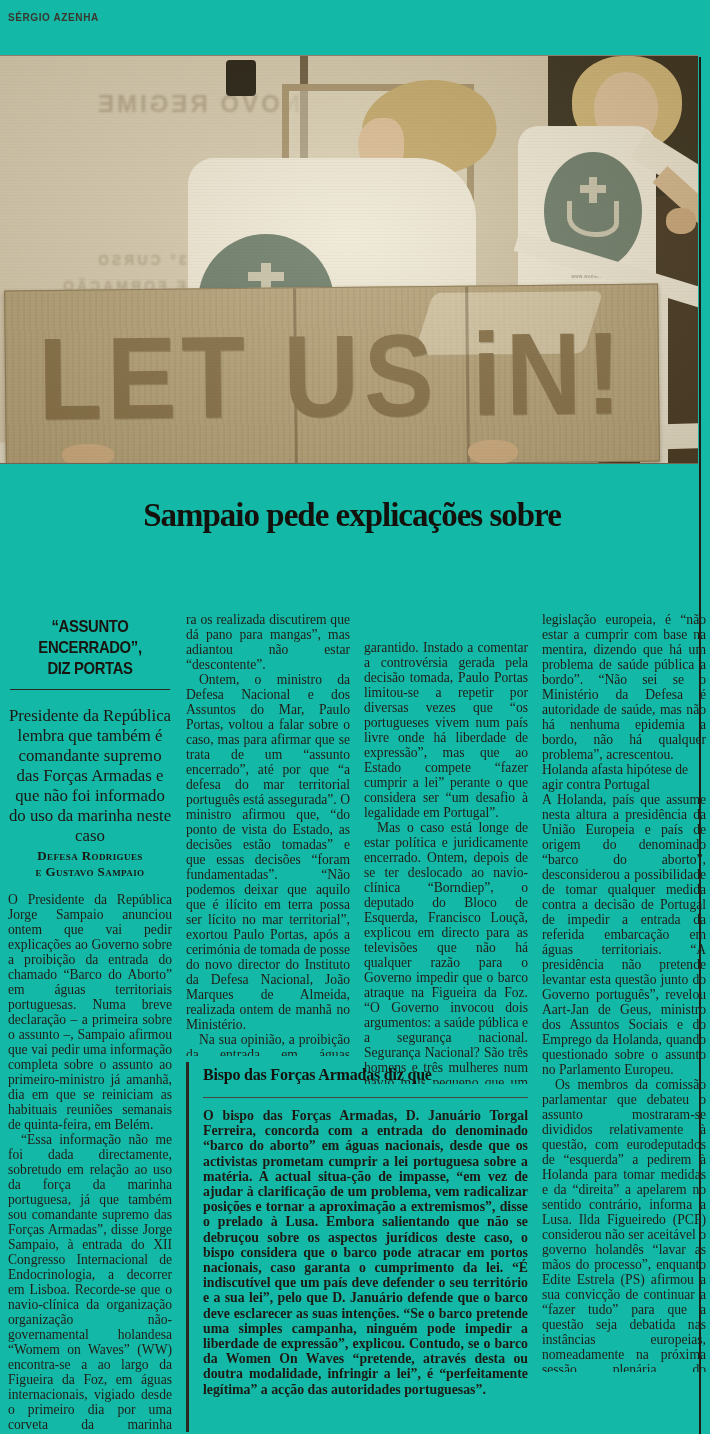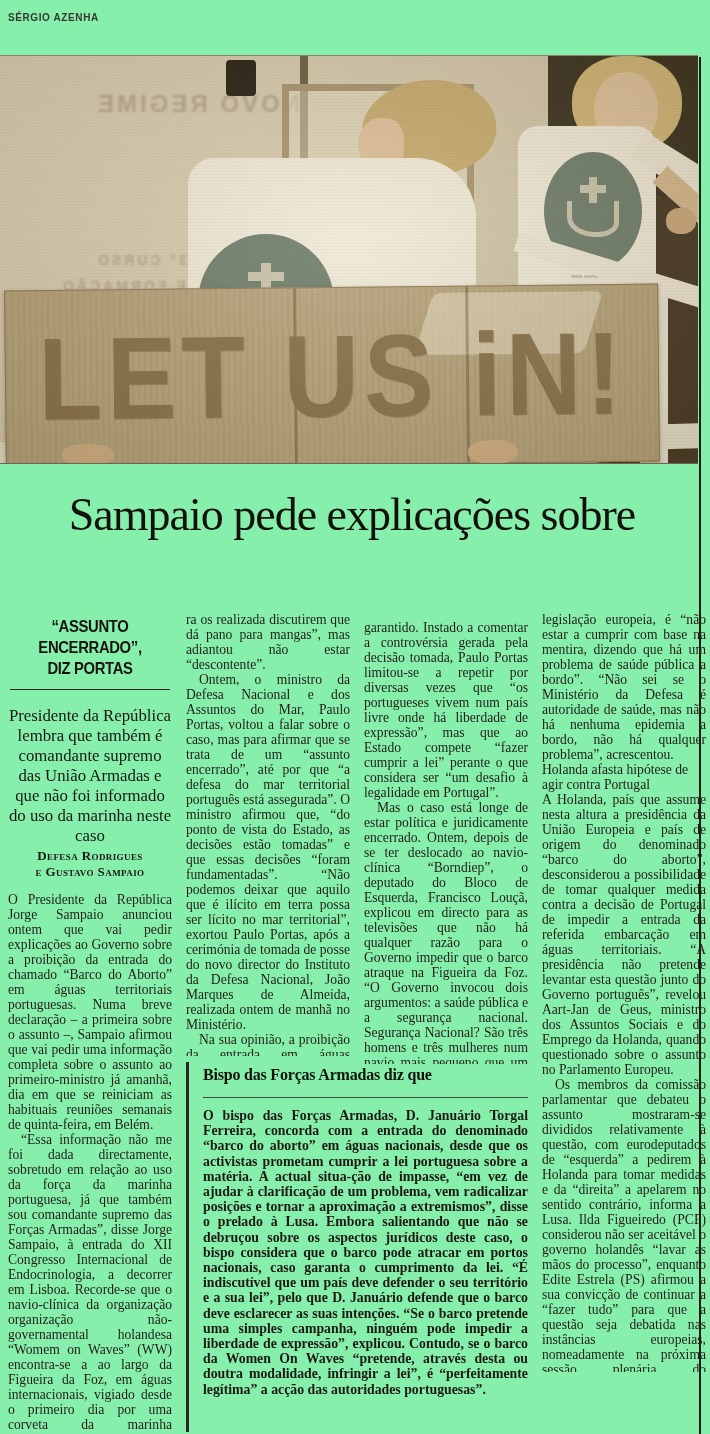--- a/index.html
+++ b/index.html
@@ -1,17 +1,17 @@
 <!DOCTYPE html>
 <html lang="pt"><head>
 <meta charset="utf-8">
 <style>
   html,body{margin:0;padding:0;}
   body{width:710px;height:1434px;background:#eae2cf;font-family:"Liberation Serif",serif;}
-  .page{position:relative;width:710px;height:1434px;overflow:hidden;background:#86efac;color:#201c16;}
+  .page{position:relative;width:710px;height:1434px;overflow:hidden;background:#14b8a6;color:#201c16;}
 
   .credit{position:absolute;left:8px;top:12px;font:bold 10px "Liberation Sans",sans-serif;letter-spacing:.6px;color:#3a362e;}
 
   
   .photo{position:absolute;left:0;top:55px;width:698px;height:407px;background:linear-gradient(120deg,#dbd0b6 0%,#d3c7ab 55%,#c9bc9e 100%);overflow:hidden;border-top:1px solid #8a7f6c;border-bottom:1px solid #6f6452;}
   .photo::after{content:"";position:absolute;inset:0;background:radial-gradient(ellipse at 50% 45%,rgba(255,250,235,.10),rgba(80,60,30,.16) 95%),repeating-linear-gradient(0deg,rgba(70,55,30,.03) 0 1px,transparent 1px 3px);pointer-events:none;}
   .ghost{position:absolute;transform:scaleX(-1);color:rgba(108,94,66,.32);filter:blur(1.2px);font:bold 24px "Liberation Sans",sans-serif;letter-spacing:3px;white-space:nowrap;}
   .g1{left:95px;top:34px;}
   .g2{left:200px;top:118px;font-size:21px;}
   .g3{left:95px;top:196px;font-size:14px;}
@@ -49,29 +49,29 @@
   .fold{position:absolute;top:0;width:3px;height:100%;background:rgba(70,52,26,.35);}
   .fold1{left:288px;} .fold2{left:460px;}
   .shine{position:absolute;left:418px;top:6px;width:170px;height:62px;background:rgba(235,226,200,.55);transform:skewX(-18deg);border-radius:8px;}
   .sign-text{position:relative;font:bold 104px "Liberation Sans",sans-serif;color:#867149;letter-spacing:5px;transform:scaleY(1.12);text-shadow:1px 1px 0 rgba(60,45,20,.25);white-space:nowrap;}
   .hand{position:absolute;background:#cfae83;border-radius:45%;}
   .hand-l{left:62px;top:388px;width:52px;height:22px;}
   .hand-r{left:468px;top:384px;width:50px;height:24px;}
 
   
   .caption{position:absolute;left:0;top:465px;width:698px;text-align:center;font-style:italic;font-weight:bold;font-size:13.5px;color:#1d1a14;}
-  .headline{position:absolute;left:0;top:487px;width:704px;text-align:center;font-weight:400;font-size:46px;line-height:56px;letter-spacing:-1px;color:#14110c;}
+  .headline{position:absolute;left:0;top:487px;width:704px;text-align:center;font-weight:700;font-size:33px;line-height:56px;letter-spacing:-1px;color:#14110c;}
 
   
   .col{position:absolute;width:164px;font-size:13.6px;line-height:15px;text-align:justify;color:#211d16;}
   .col p{margin:0;}
   .col p.indent{text-indent:13px;}
   .col1{left:8px;top:616px;height:560px;}
   .col2{left:186px;top:612px;height:444px;overflow:hidden;}
-  .col3{left:364px;top:620px;height:444px;overflow:hidden;}
+  .col3{left:364px;top:640px;height:444px;overflow:hidden;}
   .col4{left:542px;top:612px;height:760px;overflow:hidden;}
 
   .kicker{font:bold 16.5px "Liberation Sans",sans-serif;letter-spacing:-.4px;text-align:center;line-height:21px;color:#181510;transform:scaleX(.9);transform-origin:center;}
   .kicker-rule{border:none;border-top:1.5px solid #2a2620;margin:10px 2px 16px;}
   .lead{font-size:16.8px;line-height:20px;text-align:center;color:#1b1712;margin:0 0 12px;}
   .byline{text-align:center;font-variant:small-caps;font-weight:bold;font-size:13px;line-height:16px;letter-spacing:.4px;margin:2px 0 12px;color:#1b1712;}
   .subhead{font-weight:normal;text-align:left;margin-top:6px;}
 
   
   .box{position:absolute;left:186px;top:1062px;width:342px;height:370px;border-left:3px solid #2c2821;padding-left:14px;box-sizing:border-box;overflow:hidden;}
@@ -145,21 +145,21 @@
   <div class="headline">
     <div>Sampaio pede explicações sobre</div>
   </div>
 
   <div class="col col1">
     <div class="kicker">
       <div>“ASSUNTO ENCERRADO”,</div>
       <div>DIZ PORTAS</div>
     </div>
     <hr class="kicker-rule">
-    <p class="lead">Presidente da República lembra que também é comandante supremo das União Armadas e que não foi informado do uso da marinha neste caso</p>
+    <p class="lead">Presidente da República lembra que também é comandante supremo das Forças Armadas e que não foi informado do uso da marinha neste caso</p>
     <div class="byline">
       <div>Defesa Rodrigues</div>
       <div>e Gustavo Sampaio</div>
     </div>
     <p>O Presidente da República Jorge Sampaio anunciou ontem que vai pedir explicações ao Governo sobre a proibição da entrada do chamado “Barco do Aborto” em águas territoriais portuguesas. Numa breve declaração – a primeira sobre o assunto –, Sampaio afirmou que vai pedir uma informação completa sobre o assunto ao primeiro-ministro já amanhã, dia em que se reiniciam as habituais reuniões semanais de quinta-feira, em Belém.</p>
     <p class="indent">“Essa informação não me foi dada directamente, sobretudo em relação ao uso da força da marinha portuguesa, já que também sou comandante supremo das Forças Armadas”, disse Jorge Sampaio, à entrada do XII Congresso Internacional de Endocrinologia, a decorrer em Lisboa. Recorde-se que o navio-clínica da organização organização não-governamental holandesa “Womem on Waves” (WW) encontra-se a ao largo da Figueira da Foz, em águas internacionais, vigiado desde o primeiro dia por uma corveta da marinha portuguesa.</p>
 
   </div>
 
   <div class="col col2">

